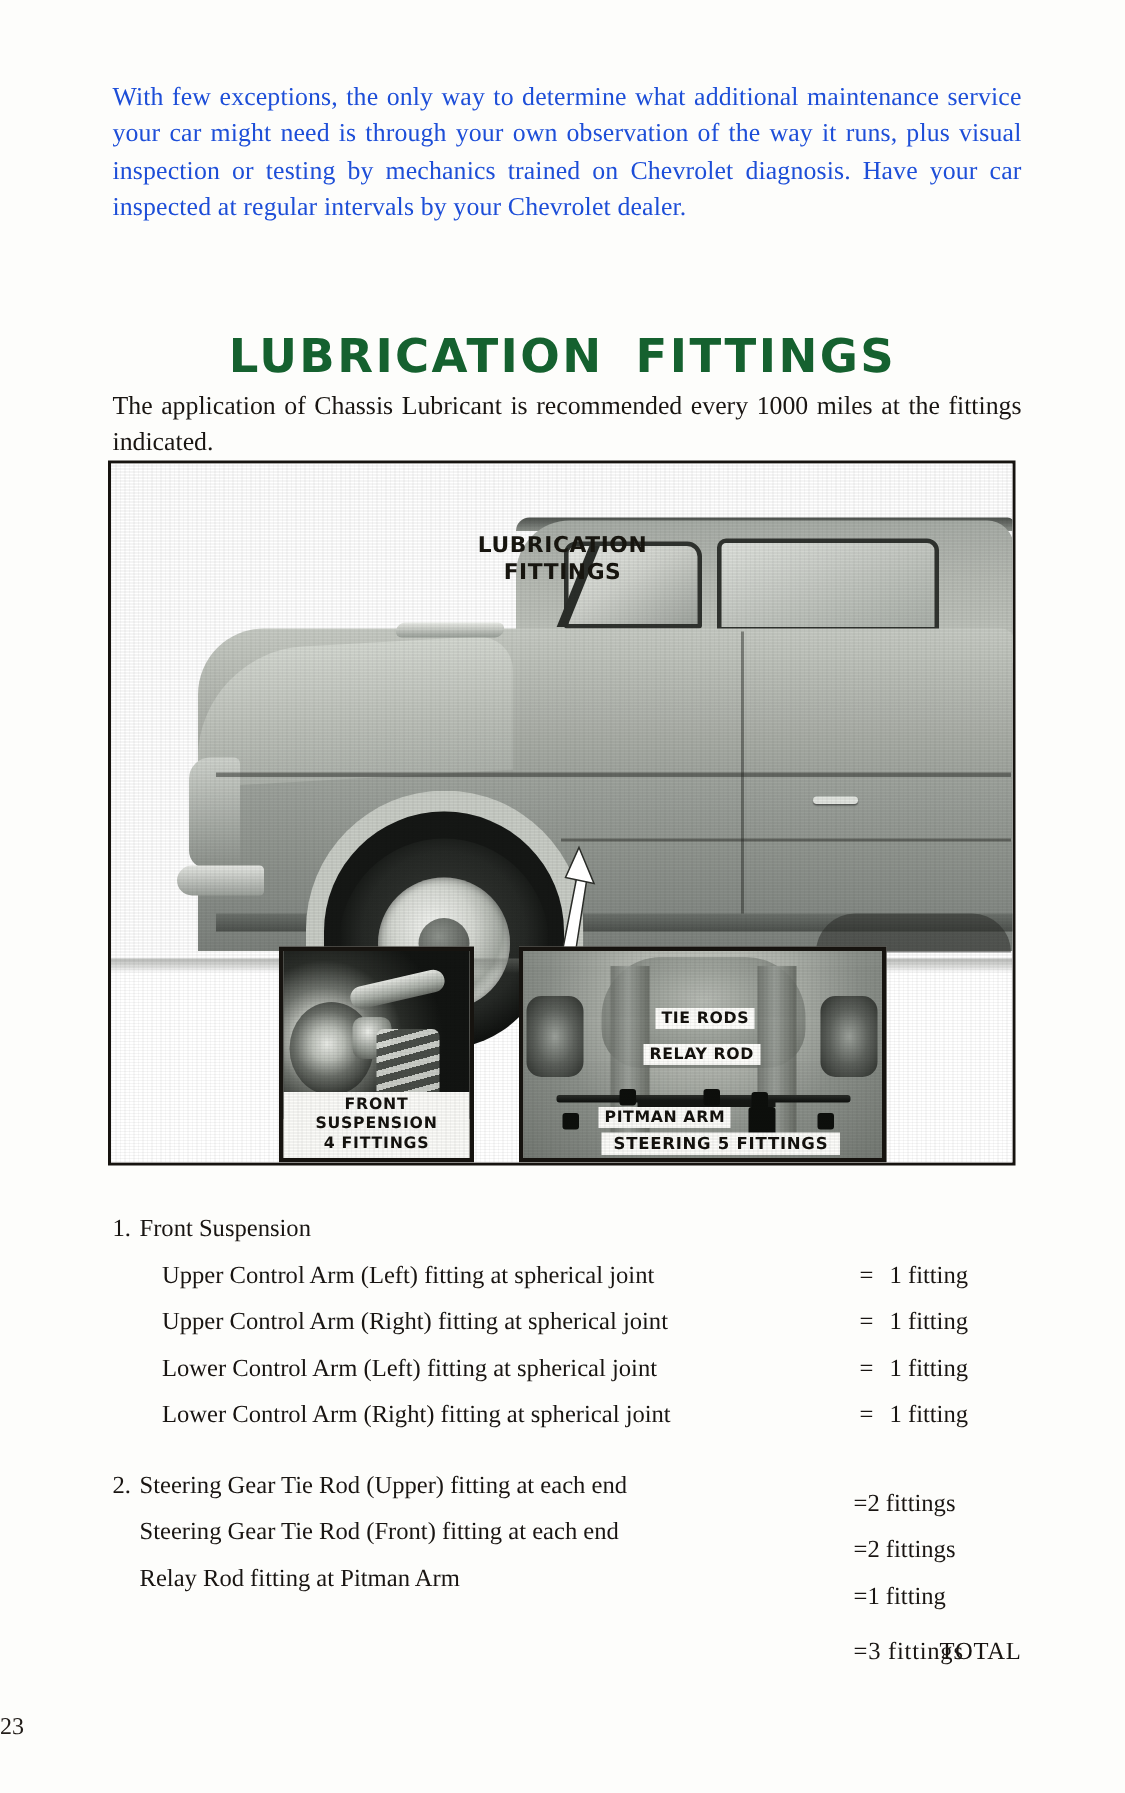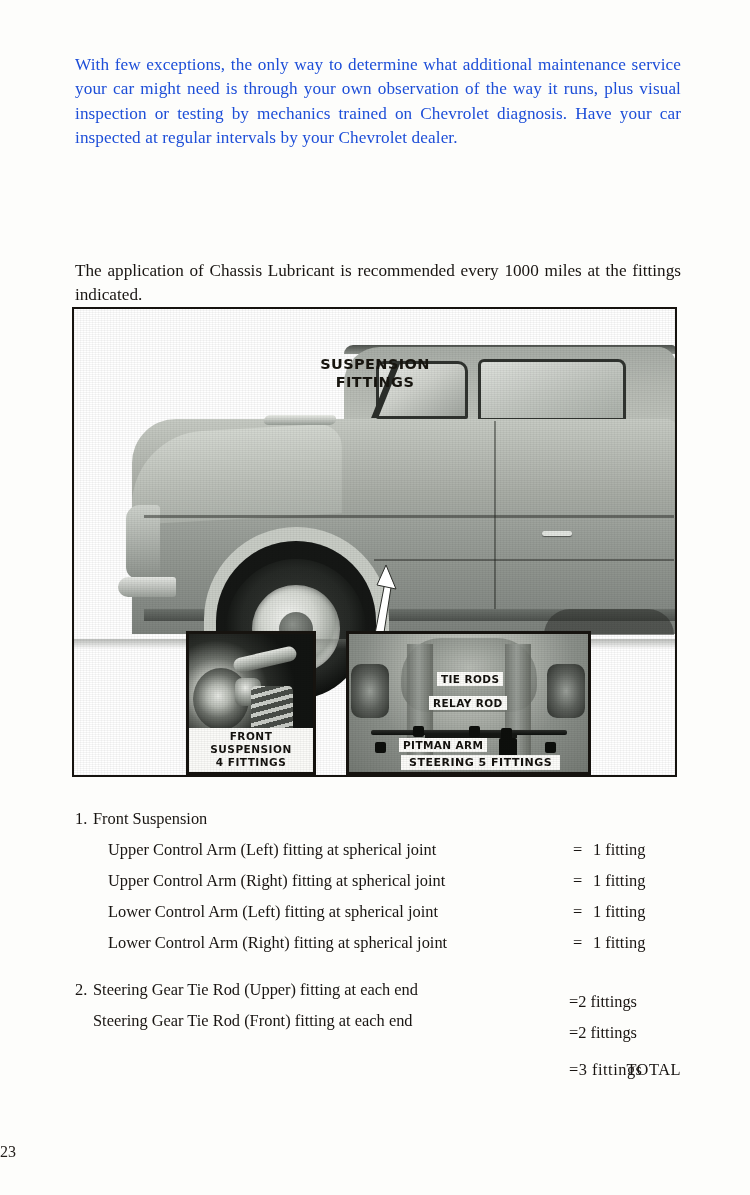--- a/index.html
+++ b/index.html
@@ -577,20 +577,21 @@
     color: #211c18;
   }
 </style>
 </head>
 <body>
 
 <div class="page">
 
   <p class="intro">With few exceptions, the only way to determine what additional maintenance service your car might need is through your own observation of the way it runs, plus visual inspection or testing by mechanics trained on Chevrolet diagnosis. Have your car inspected at regular intervals by your Chevrolet dealer.</p>
 
+  <h1 class="heading">LUBRICATION FITTINGS</h1>
 
   <p class="subintro">The application of Chassis Lubricant is recommended every 1000 miles at the fittings indicated.</p>
 
   <div class="figure">
 
     <div class="car-photo">
       <div class="roof-shadow"></div>
       <div class="car-greenhouse"></div>
       <div class="window-a"></div>
       <div class="pillar-slant"></div>
@@ -616,21 +617,21 @@
     </div>
 
     <svg class="photo-overlay" viewBox="0 0 601 466">
       <g>
         <path d="M300 330 L 312 268 L 318 272 L 309 330 Z" fill="#ffffff" stroke="#2a2c28" stroke-width="1"></path>
         <path d="M312 256 L 322 280 L 303 276 Z" fill="#ffffff" stroke="#2a2c28" stroke-width="1"></path>
       </g>
     </svg>
 
     <div class="fig-title">
-      <div>SUSPENSION</div>
+      <div>LUBRICATION</div>
       <div>FITTINGS</div>
     </div>
 
     <div class="inset-fs">
       <div class="fs-photo">
         <div class="fs-drum"></div>
         <div class="fs-arm"></div>
         <div class="fs-knuckle"></div>
         <div class="fs-spring"></div>
       </div>
@@ -719,20 +720,26 @@
         <span class="eqwrap">
           <span class="eq">=</span><span>2 fittings</span>
         </span>
       </div>
       <div class="sub2" style="padding-left:18px">
         <span>Steering Gear Tie Rod (Front) fitting at each end</span>
         <span class="eqwrap">
           <span class="eq">=</span><span>2 fittings</span>
         </span>
       </div>
+      <div class="sub2" style="padding-left:18px">
+        <span>Relay Rod fitting at Pitman Arm</span>
+        <span class="eqwrap">
+          <span class="eq">=</span><span>1 fitting</span>
+        </span>
+      </div>
     </div>
 
     <div class="total">
       <span>TOTAL</span>
       <span class="eqwrap">
         <span class="eq">=</span><span>3 fittings</span>
       </span>
     </div>
 
   </div>

